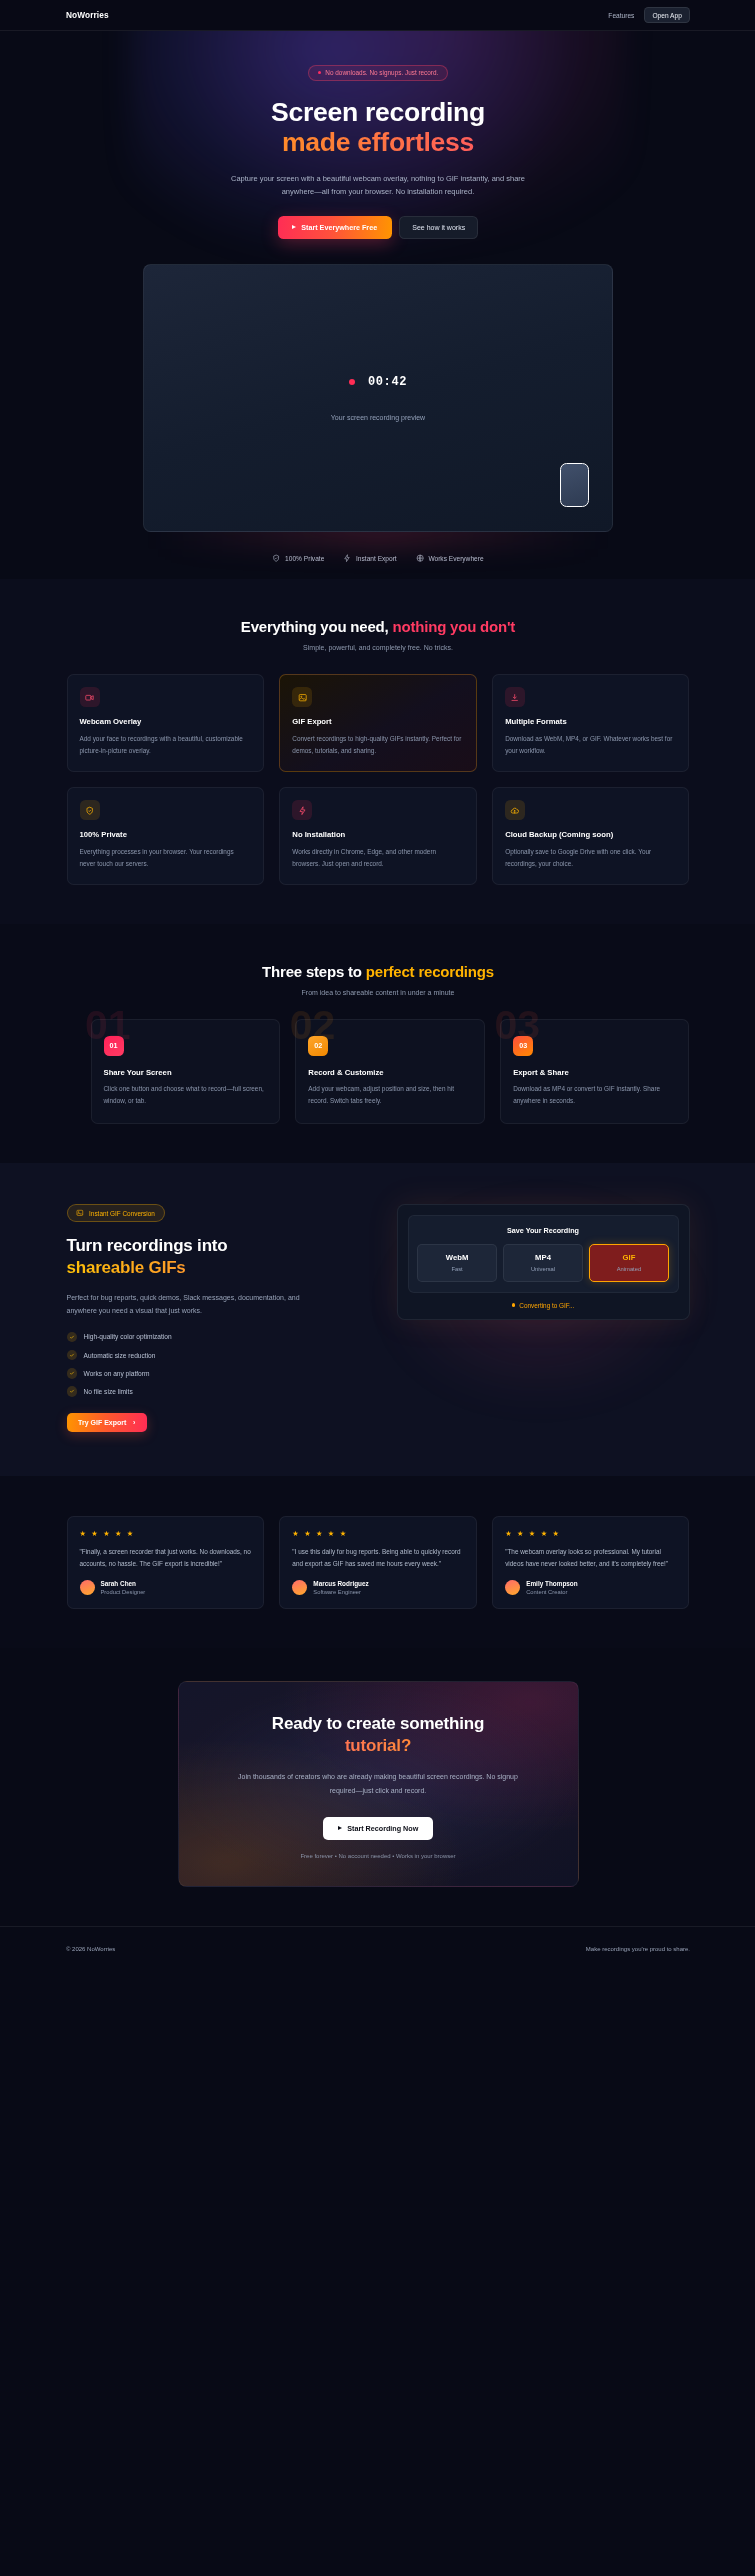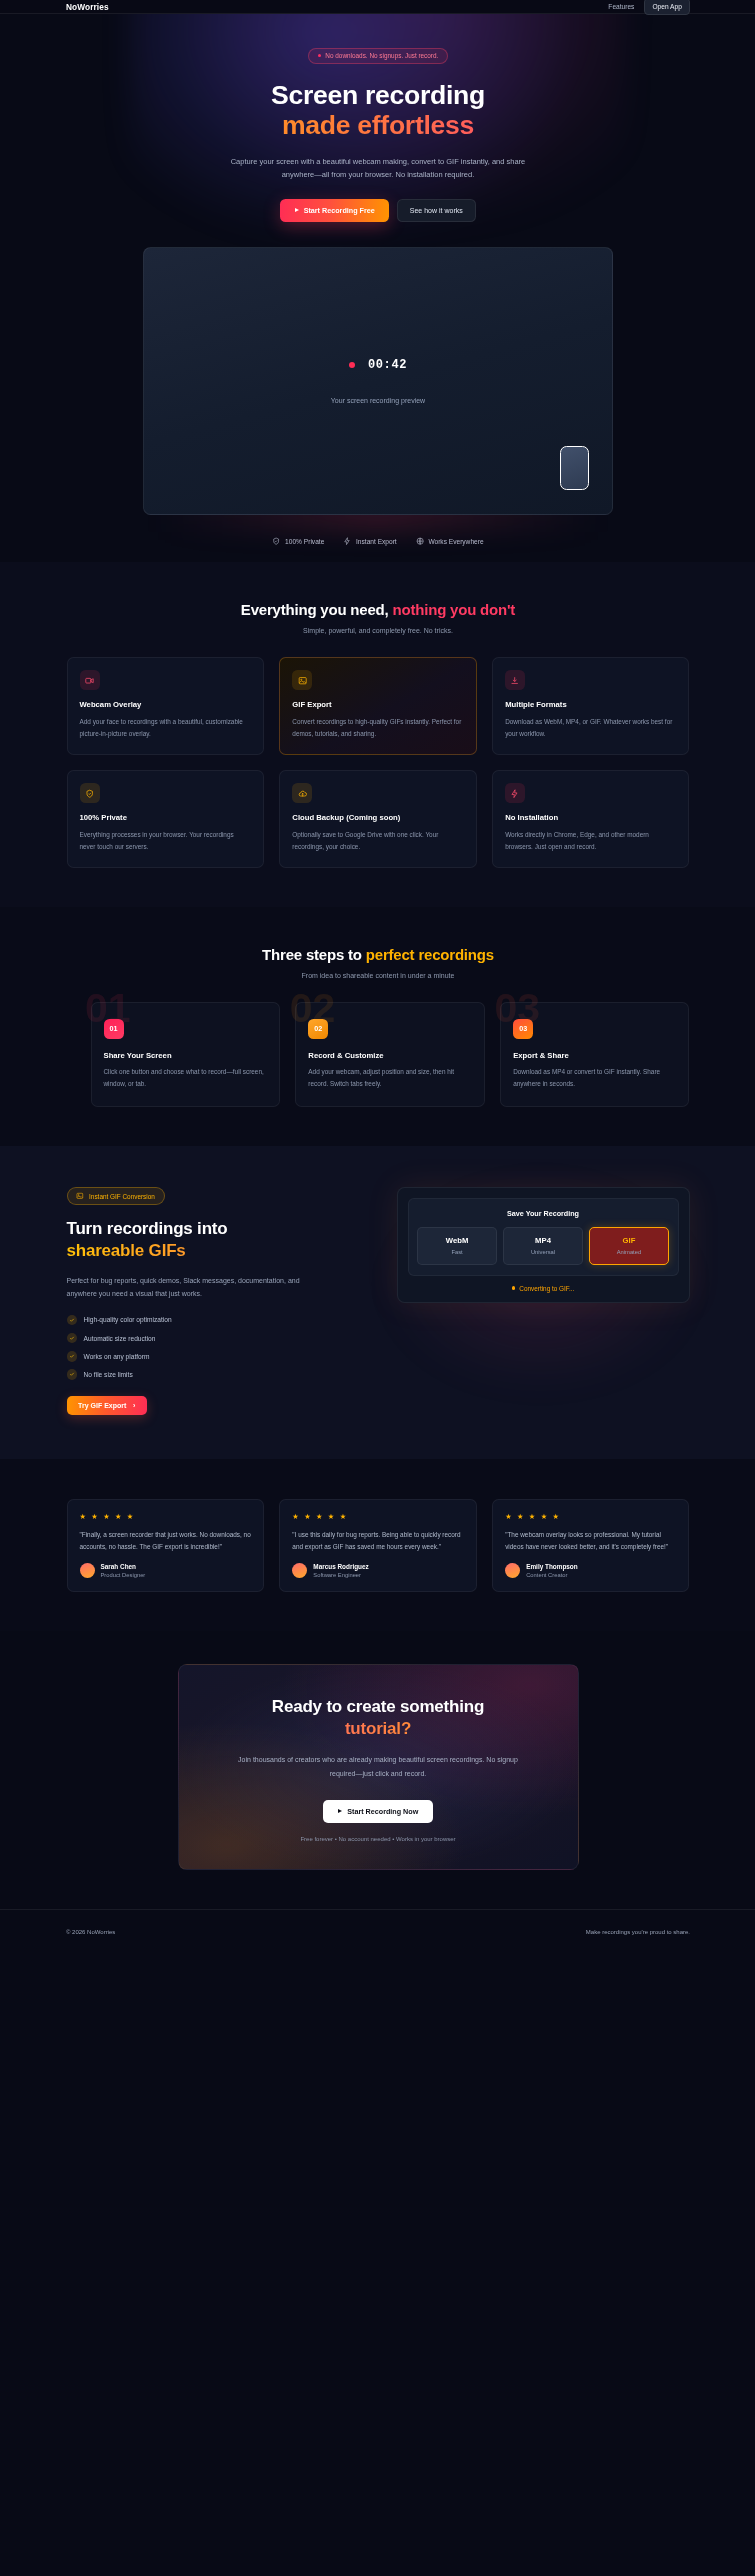--- a/index.html
+++ b/index.html
@@ -8,21 +8,21 @@
     width:756px; min-height:2576px;
     font-family:"Liberation Sans", sans-serif;
     color:#e8ecf5;
     overflow-x:hidden;
     position:relative;
   }
   .page { width:756px; position:relative; }
 
   
   .header {
-    height:14px; width:100%;
+    height:31px; width:100%;
     display:flex; align-items:center; justify-content:space-between;
     padding:0 66px;
     border-bottom:0.6px solid rgba(255,255,255,0.07);
     position:relative; z-index:20;
     background:rgba(8,10,22,0.75);
   }
   .brand { font-size:8.3px; font-weight:bold; color:#fff; letter-spacing:0.1px; }
   .nav { display:flex; align-items:center; gap:5.5px; }
   .nav-link { font-size:6.6px; color:#aeb6c8; padding:3.3px 4.4px; text-decoration:none; }
   .open-app {
@@ -287,25 +287,25 @@
   <div class="hero">
     <div class="hero-inner">
       <div class="badge">
         <span class="dot-pink"></span>
         <span>No downloads. No signups. Just record.</span>
       </div>
       <div class="h1">
         <div>Screen recording</div>
         <div class="grad">made effortless</div>
       </div>
-      <p class="hero-sub">Capture your screen with a beautiful webcam making, convert to GIF instantly, and share anywhere—all from your browser. No installation required.</p>
+      <p class="hero-sub">Capture your screen with a beautiful webcam overlay, nothing to GIF instantly, and share anywhere—all from your browser. No installation required.</p>
       <div class="hero-cta">
         <button class="btn-primary">
           <span class="tri"></span>
-          <span>Start Recording Free</span>
+          <span>Start Everywhere Free</span>
         </button>
         <button class="btn-ghost">See how it works</button>
       </div>
 
       <div class="preview-wrap">
         <div class="preview">
           <div class="rec-row">
             <span class="rec-dot"></span>
             <span class="rec-time">00:42</span>
           </div>
@@ -382,37 +382,37 @@
           <div class="ficon ic-amber">
             <svg viewBox="0 0 24 24">
                 <path d="M12 3l7 3v6c0 4.5-3 7.5-7 9-4-1.5-7-4.5-7-9V6z"></path>
                 <path d="M9 12l2 2 4-4"></path>
               </svg>
           </div>
           <h3>100% Private</h3>
           <p>Everything processes in your browser. Your recordings never touch our servers.</p>
         </div>
         <div class="fcard">
+          <div class="ficon ic-pink">
+            <svg viewBox="0 0 24 24">
+                <path d="M13 2L5 14h6l-1 8 8-12h-6z"></path>
+              </svg>
+          </div>
+          <h3>No Installation</h3>
+          <p>Works directly in Chrome, Edge, and other modern browsers. Just open and record.</p>
+        </div>
+        <div class="fcard">
           <div class="ficon ic-amber">
             <svg viewBox="0 0 24 24">
                 <path d="M7 18a4 4 0 010-8 5.5 5.5 0 0110.5-1A4 4 0 0117 18z"></path>
                 <path d="M12 19v-8M9.5 13.5L12 11l2.5 2.5"></path>
               </svg>
           </div>
           <h3>Cloud Backup (Coming soon)</h3>
           <p>Optionally save to Google Drive with one click. Your recordings, your choice.</p>
-        </div>
-        <div class="fcard">
-          <div class="ficon ic-pink">
-            <svg viewBox="0 0 24 24">
-                <path d="M13 2L5 14h6l-1 8 8-12h-6z"></path>
-              </svg>
-          </div>
-          <h3>No Installation</h3>
-          <p>Works directly in Chrome, Edge, and other modern browsers. Just open and record.</p>
         </div>
       </div>
     </div>
   </div>
 
   <div class="section sec-darker">
     <div class="container">
       <div class="sec-title">
         <span>Three steps to </span><span class="amber">perfect recordings</span>
       </div>

